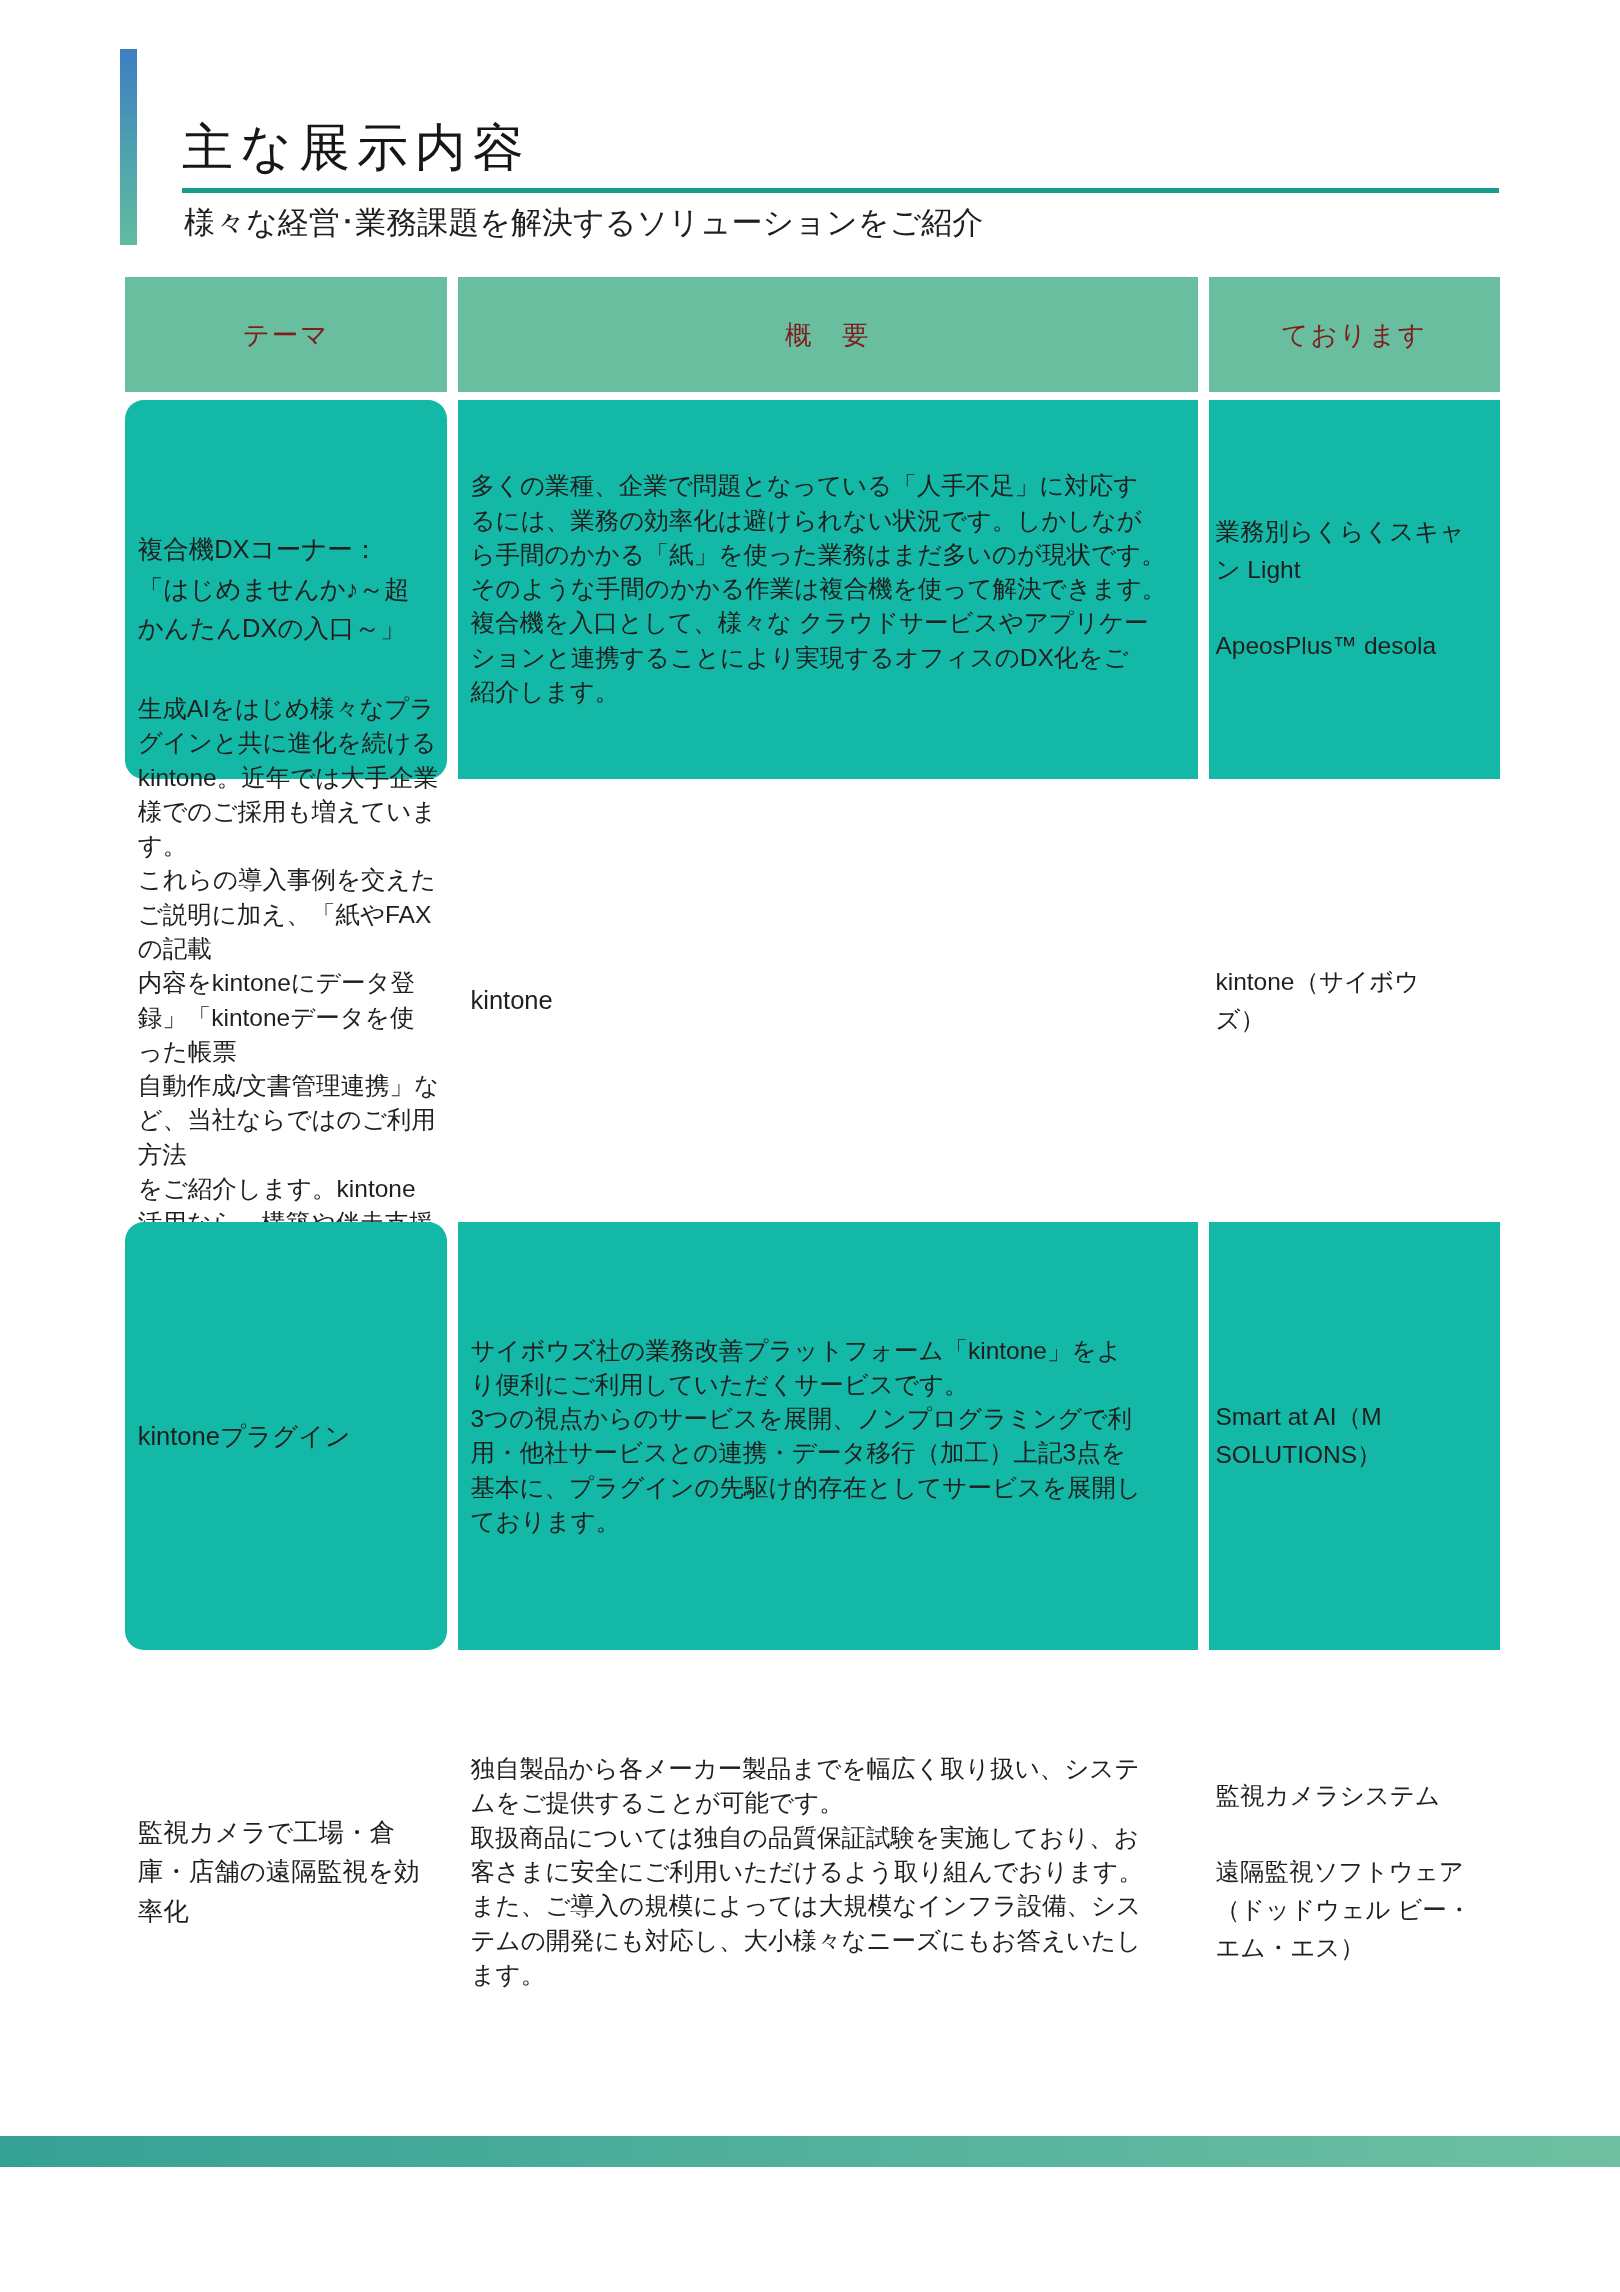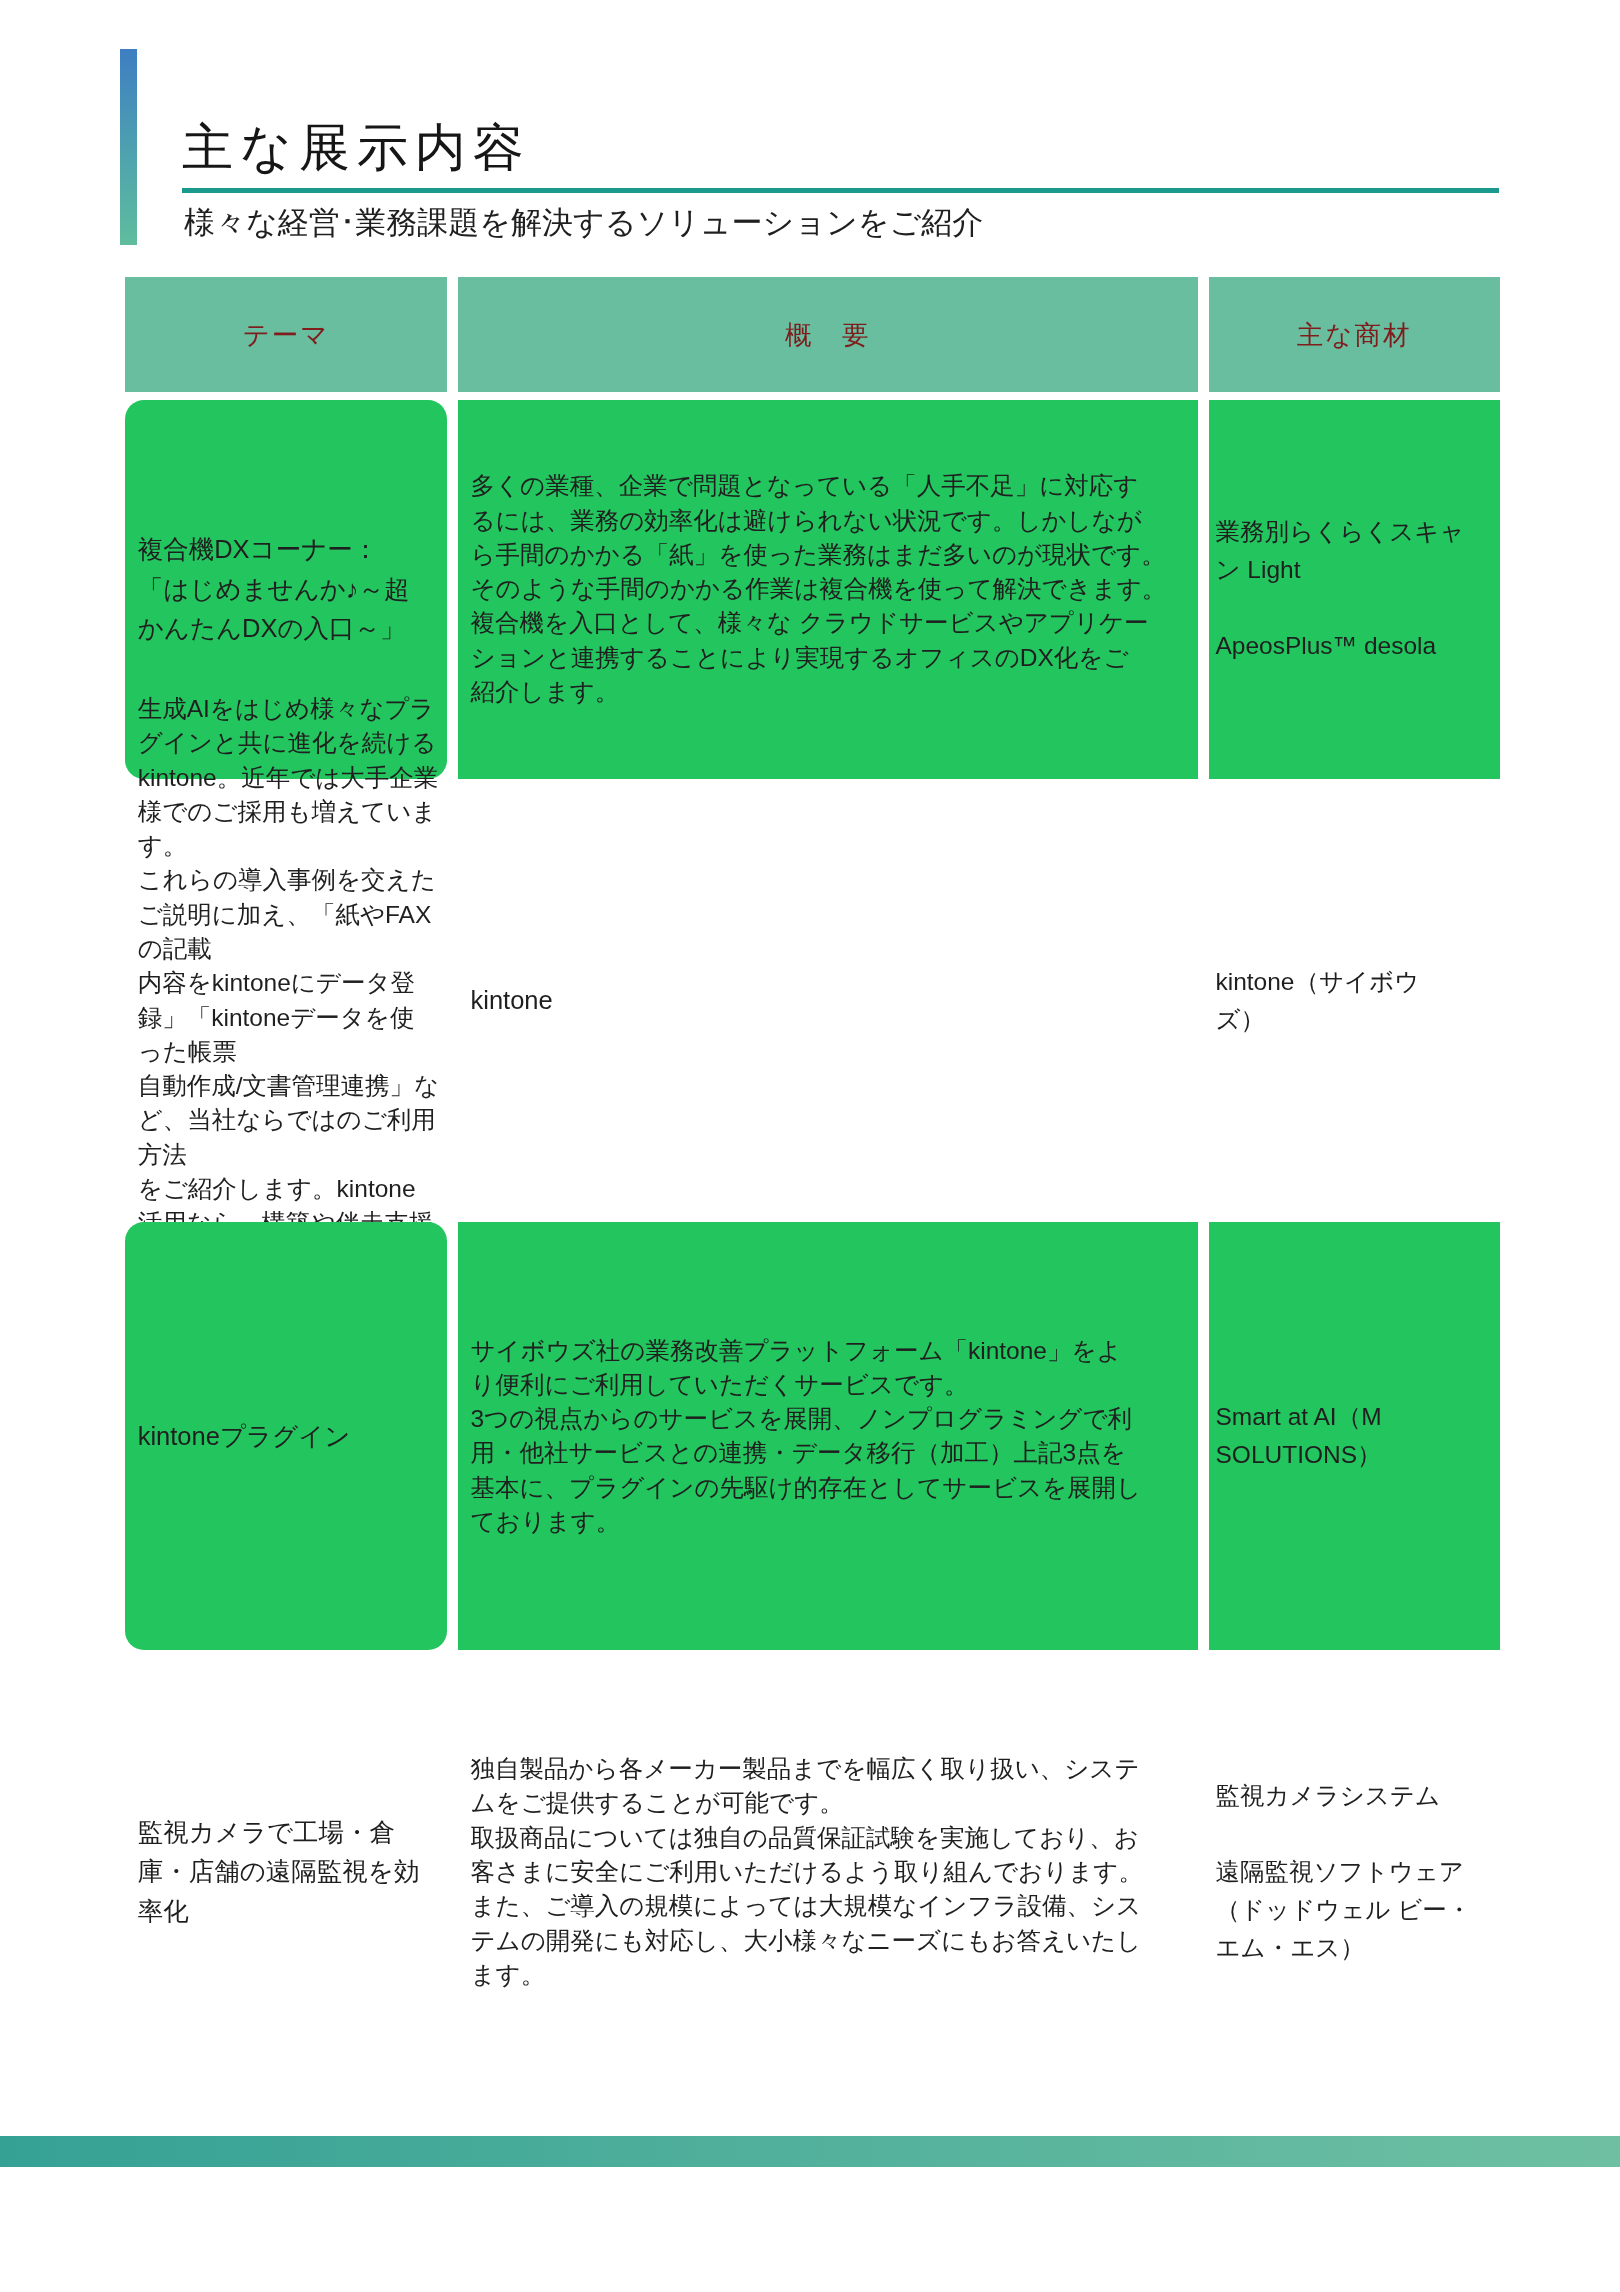--- a/index.html
+++ b/index.html
@@ -58,21 +58,21 @@
     box-sizing: border-box;
   }
   .th {
     background: #69BEA0;
     color: #7f1d1d;
     justify-content: center;
     text-align: center;
     font-size: 26.5px;
     letter-spacing: 2px;
   }
-  .shaded { background: #22c55e; }
+  .shaded { background: #14b8a6; }
   .c1 { padding: 0 9.8px 0 12.7px; font-size: 25.5px; line-height: 1.55; border-radius: 19px; }
   .c2 { padding: 0 7.8px 0 12.7px;  font-size: 24.5px; line-height: 1.4;  }
   .c3 { padding: 0 3.9px 0 6.9px;   font-size: 24.5px; line-height: 1.55; }
   .footnote {
     position: absolute;
     left: 125px; top: 2177px;
     font-size: 20.6px;
     color: #111111;
     white-space: nowrap;
   }
@@ -91,21 +91,21 @@
   <div class="accent-bar"></div>
 
   <div class="page-title">主な展示内容</div>
   <div class="title-rule"></div>
   <div class="page-subtitle">様々な経営･業務課題を解決するソリューションをご紹介</div>
 
   <div class="exhibit-table">
 
     <div class="cell th">テーマ</div>
     <div class="cell th">概　要</div>
-    <div class="cell th">主な商材</div>
+    <div class="cell th">ております</div>
 
     <div class="cell c1 shaded">複合機DXコーナー：
 「はじめませんか♪～超
 かんたんDXの入口～」</div>
     <div class="cell c2 shaded">多くの業種、企業で問題となっている「人手不足」に対応す
 るには、業務の効率化は避けられない状況です。しかしなが
 ら手間のかかる「紙」を使った業務はまだ多いのが現状です。
 そのような手間のかかる作業は複合機を使って解決できます。
 複合機を入口として、様々な クラウドサービスやアプリケー
 ションと連携することにより実現するオフィスのDX化をご

